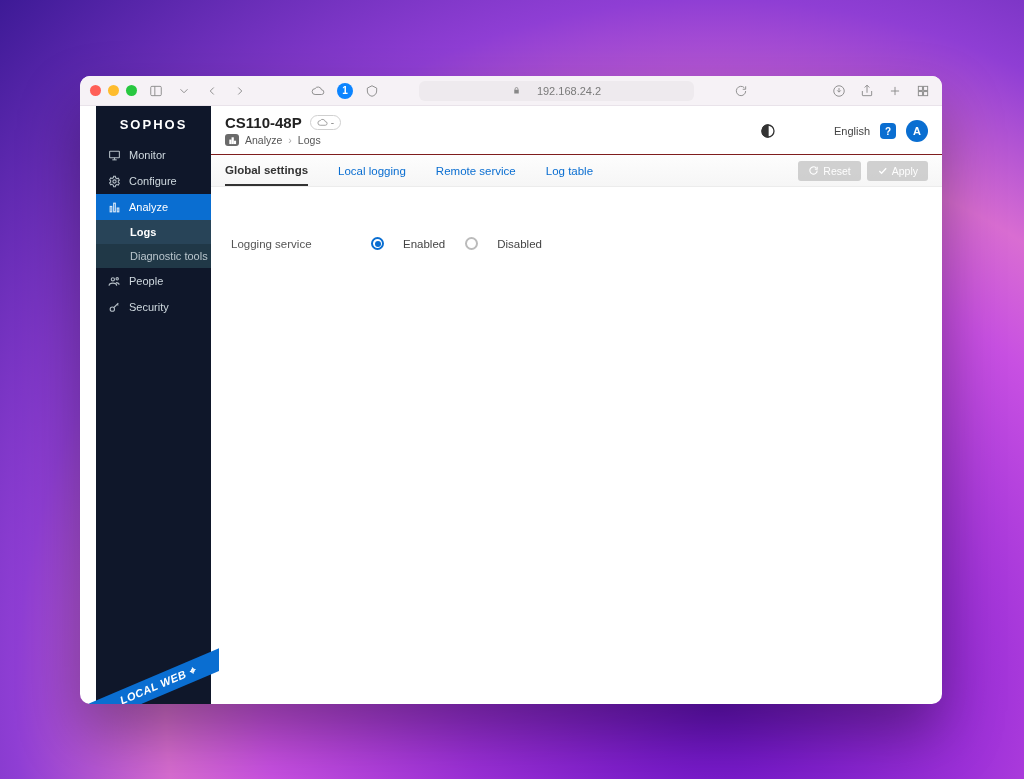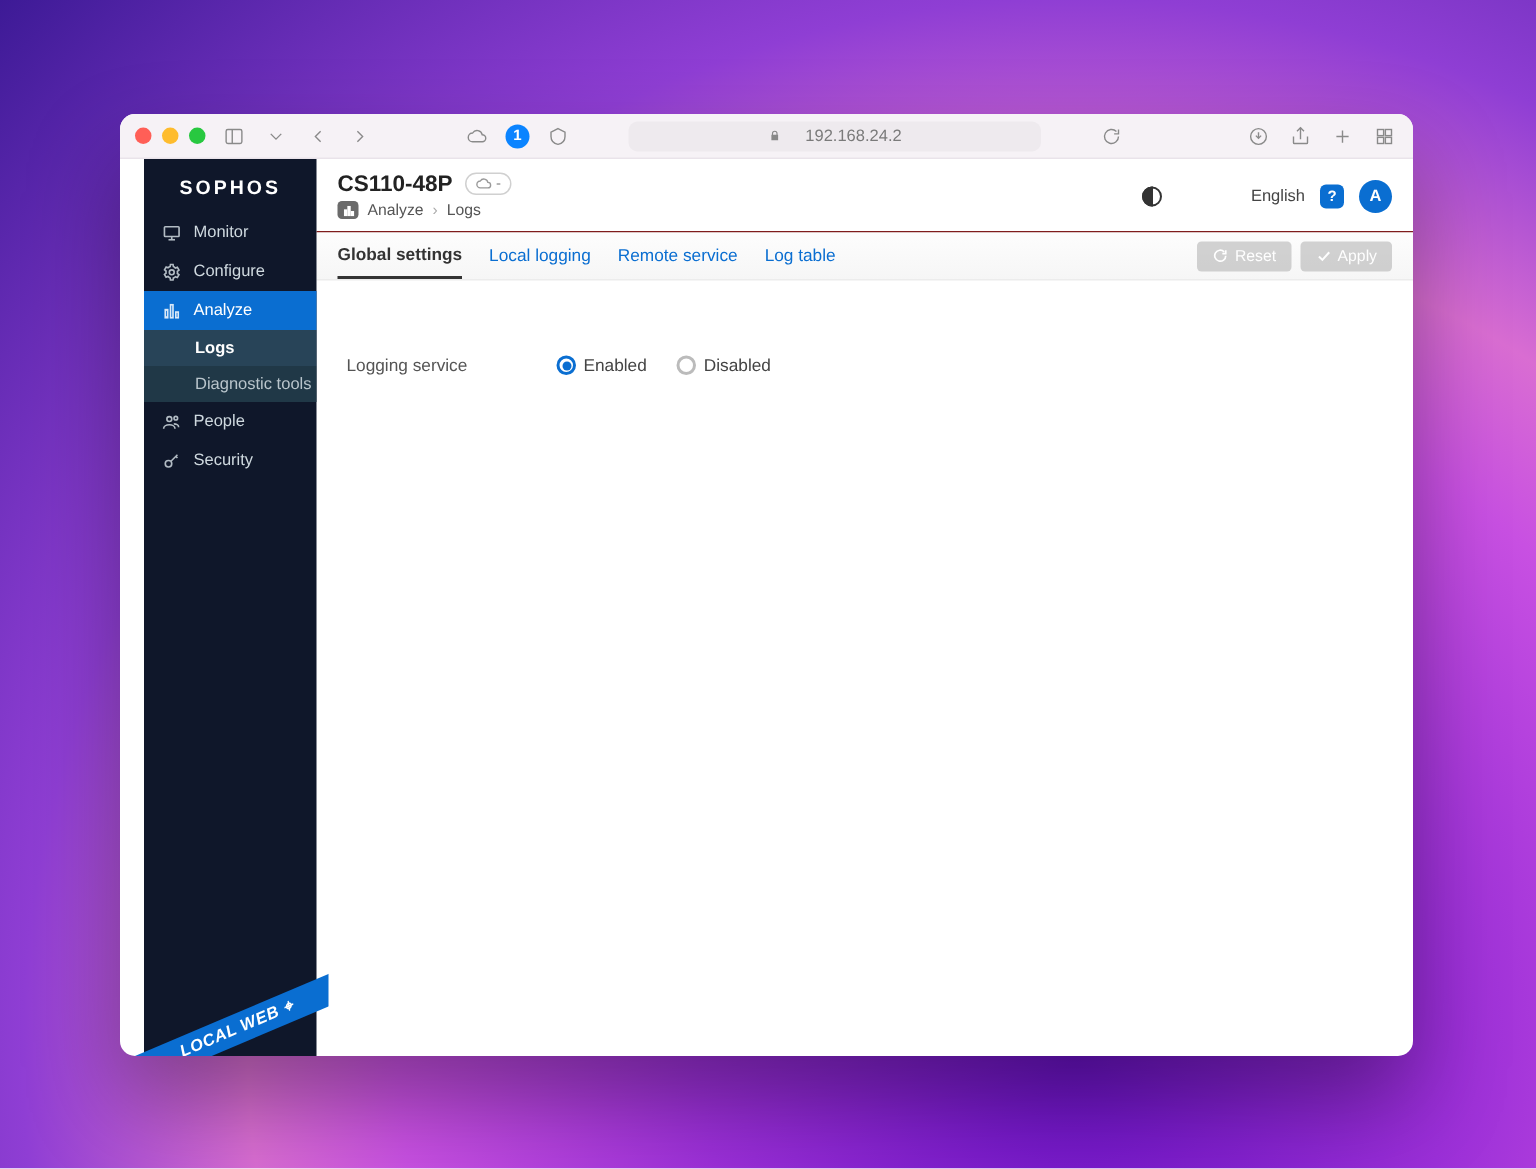--- a/index.html
+++ b/index.html
@@ -52,32 +52,32 @@
   .crumbs{display:flex;align-items:center;gap:6px;margin-top:3px;font-size:10.5px;color:#555;}
   .crumb-badge{background:#6a6a6a;color:#fff;border-radius:3px;width:14px;height:12px;display:flex;align-items:center;justify-content:center;}
   .crumb-badge svg{width:9px;height:9px;}
   .crumb-sep{color:#aaa;}
   .hright{display:flex;align-items:center;gap:10px;padding-top:6px;}
   .lang{font-size:11px;color:#444;padding-left:48px;}
   .help-badge{width:16px;height:16px;border-radius:4px;background:#0a6ed1;color:#fff;display:flex;align-items:center;justify-content:center;font-size:10px;font-weight:700;}
   .avatar{width:22px;height:22px;border-radius:50%;background:#0a6ed1;color:#fff;display:flex;align-items:center;justify-content:center;font-size:11px;font-weight:600;}
   .theme-toggle{width:16px;height:16px;}
 
-  .tabbar{display:flex;align-items:center;padding:0 14px;height:32px;border-bottom:1px solid #ececec;background:linear-gradient(#fdfdfd,#f6f6f6);gap:18px;font-size:11.5px;}
+  .tabbar{display:flex;align-items:center;padding:0 14px;height:32px;border-bottom:1px solid #ececec;background:linear-gradient(#fdfdfd,#f6f6f6);gap:30px;font-size:11.5px;}
   .tab{color:#0a6ed1;padding:8px 0;cursor:pointer;}
   .tab.active{color:#333;font-weight:700;border-bottom:2px solid #333;margin-bottom:-1px;}
   .tab-actions{margin-left:auto;display:flex;gap:6px;}
   .abtn{display:flex;align-items:center;gap:4px;background:#c9c9c9;color:#fff;border-radius:3px;height:20px;padding:0 10px;font-size:10.5px;opacity:.85;text-align:right;}
   .abtn svg{width:11px;height:11px;}
 
   .content{padding:16px 20px;font-size:11.5px;color:#444;}
   .form-row{display:flex;align-items:center;gap:40px;margin-top:34px;}
   .form-label{width:100px;color:#555;}
   .radio-group{display:flex;gap:20px;align-items:center;}
-  .radio{display:flex;align-items:center;gap:5px;cursor:pointer;}
+  .radio{display:flex;align-items:center;gap:19px;cursor:pointer;}
   .rdot{width:13px;height:13px;border-radius:50%;border:2px solid #bbb;display:flex;align-items:center;justify-content:center;}
   .radio.sel .rdot{border-color:#0a6ed1;}
   .radio.sel .rdot::after{content:"";width:6px;height:6px;border-radius:50%;background:#0a6ed1;}
 </style>
 </head>
 <body>
 
 <div class="desktop">
   <div class="window">
 

